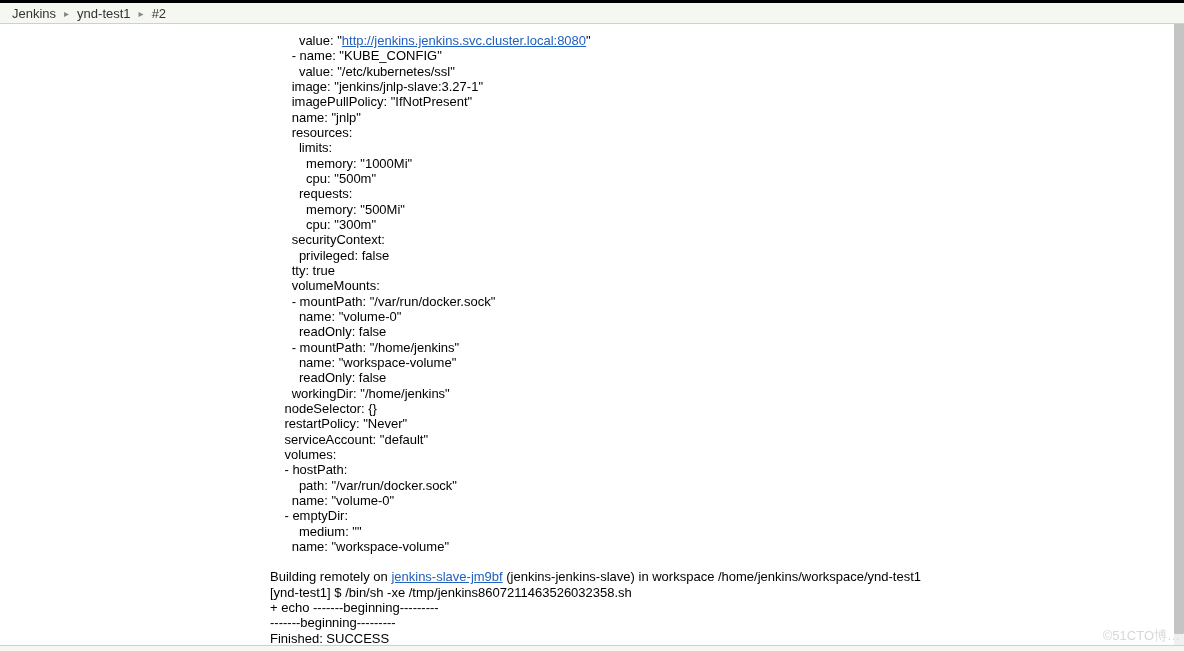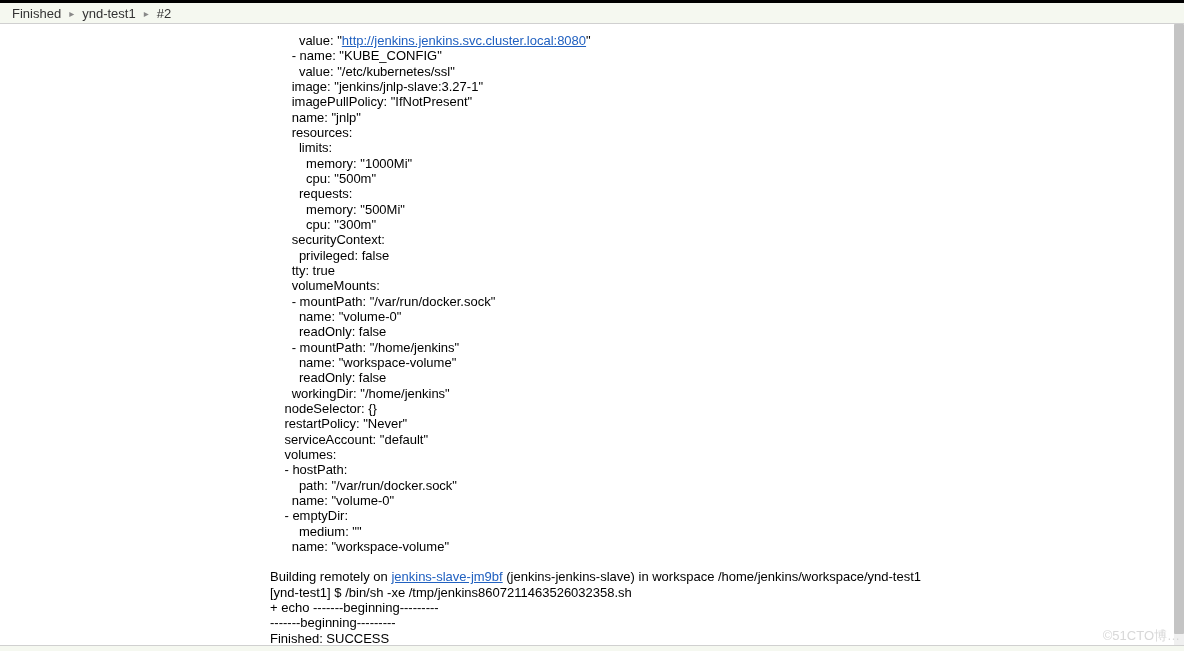--- a/index.html
+++ b/index.html
@@ -85,21 +85,21 @@
       background: #c4c4c4;
       border-radius: 1px;
     }
   </style>
 </head>
 <body>
 
 <div class="top-bar"></div>
 
 <div class="breadcrumb-bar">
-  <a class="breadcrumb-item">Finished</a>
+  <a class="breadcrumb-item">Jenkins</a>
   <span class="breadcrumb-sep">▸</span>
   <a class="breadcrumb-item">ynd-test1</a>
   <span class="breadcrumb-sep">▸</span>
   <a class="breadcrumb-item">#2</a>
 </div>
 
 <pre class="console-output"><span>        value: "</span><a>http://jenkins.jenkins.svc.cluster.local:8080</a><span>"
       - name: "KUBE_CONFIG"
         value: "/etc/kubernetes/ssl"
       image: "jenkins/jnlp-slave:3.27-1"

